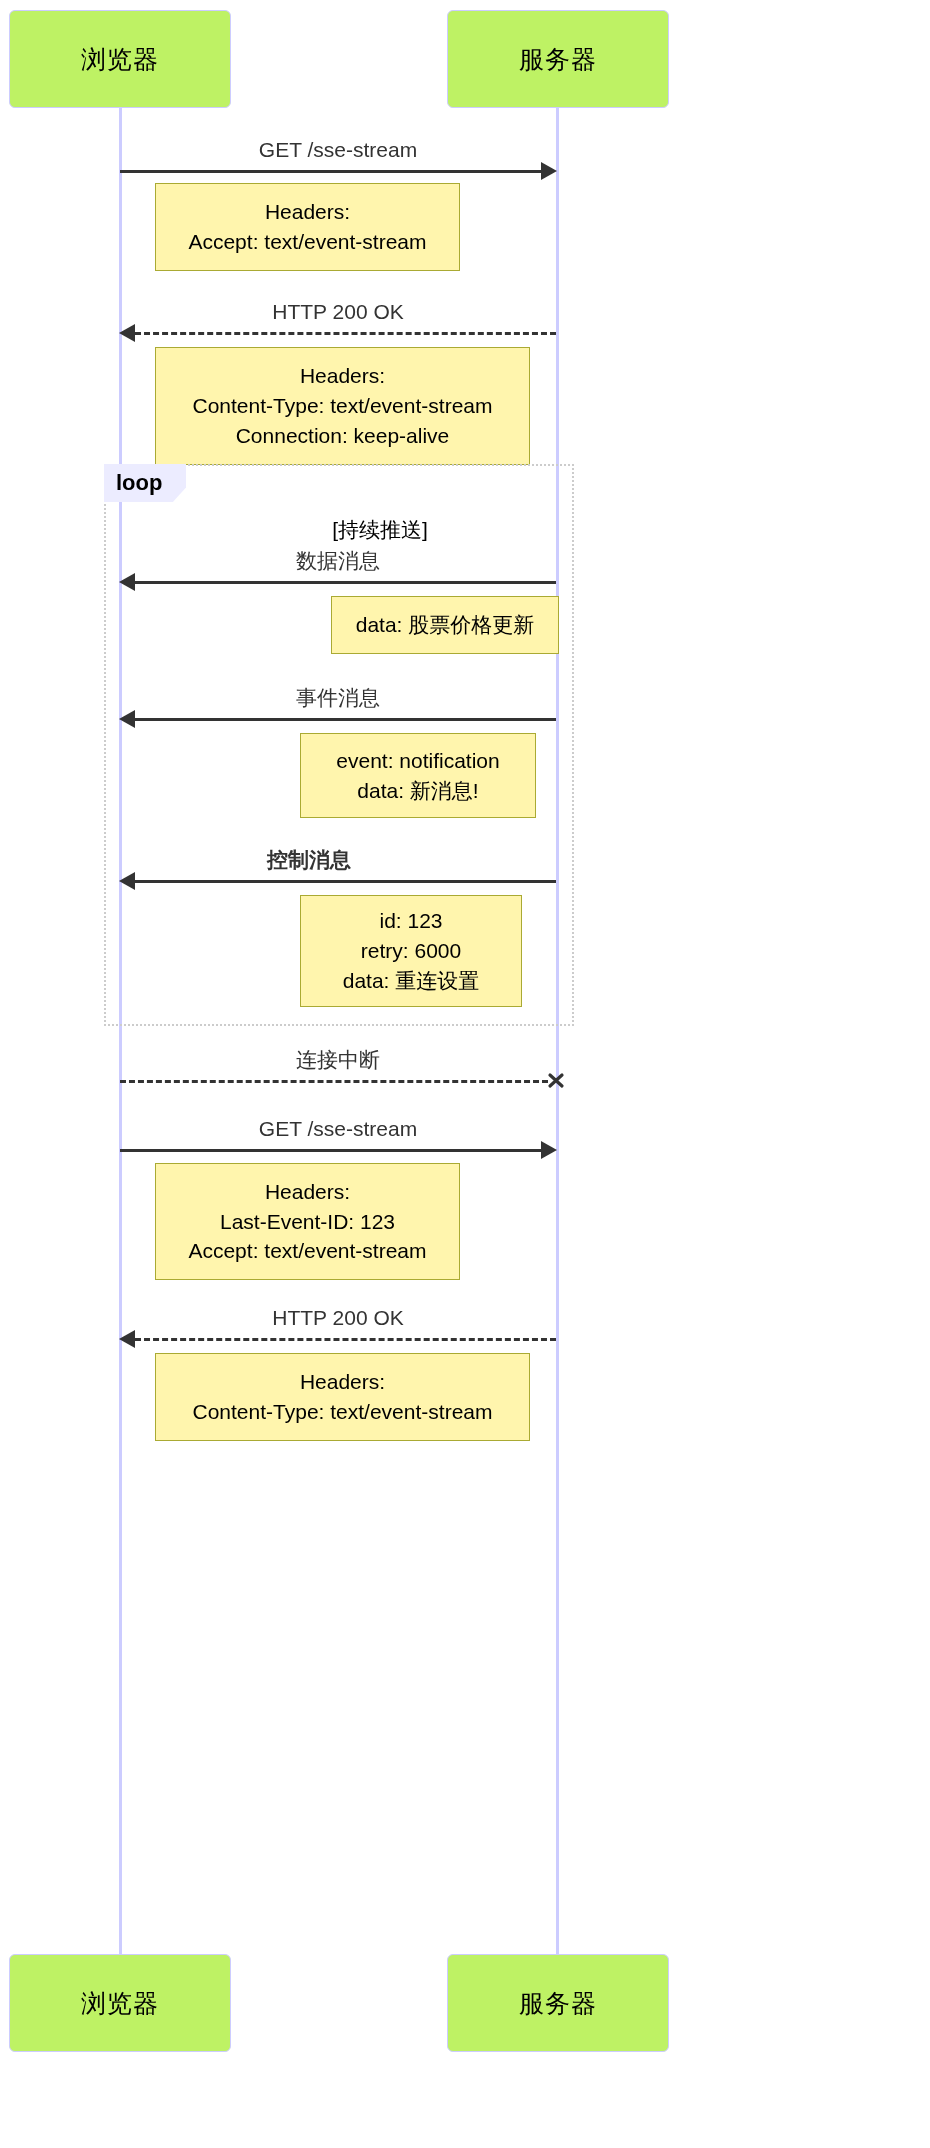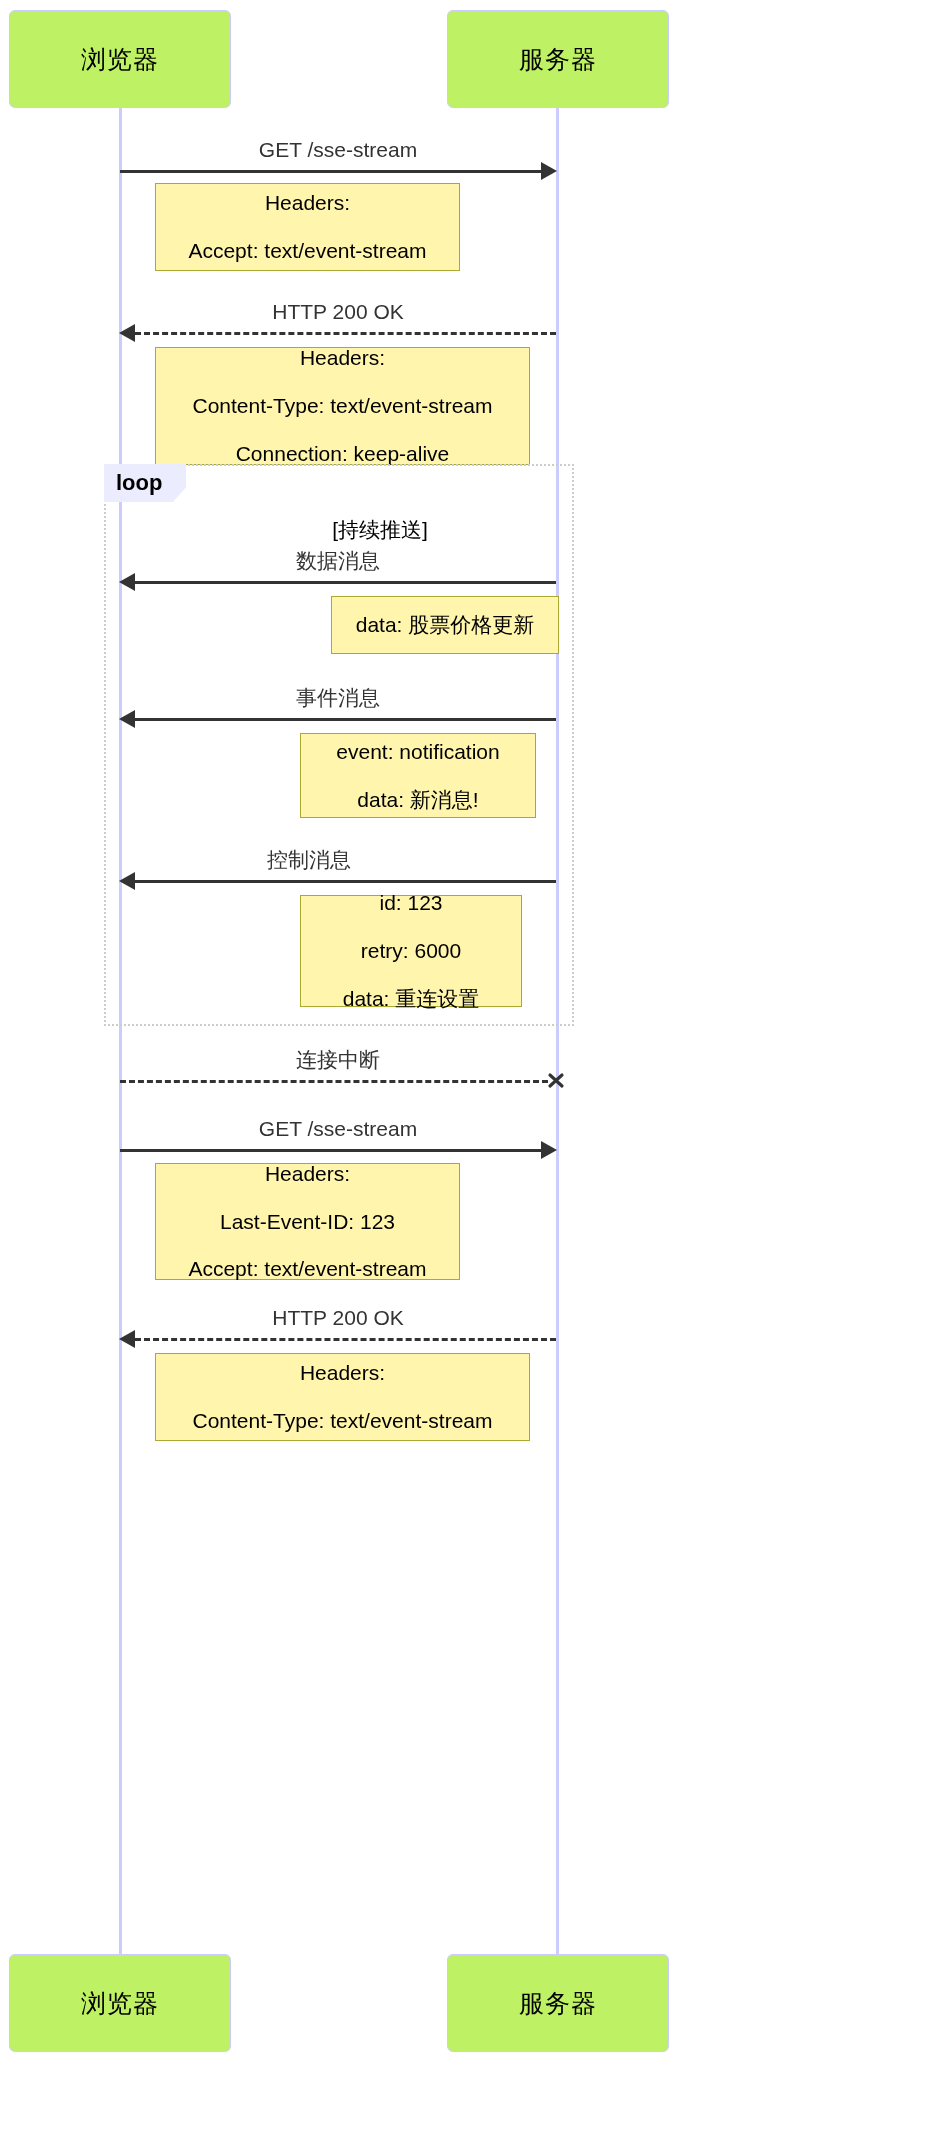--- a/index.html
+++ b/index.html
@@ -77,21 +77,20 @@
   
   .note-box {
     position: absolute;
     box-sizing: border-box;
     background: #FFF5AD;
     border: 1px solid #AAAA33;
     display: flex;
     flex-direction: column;
     align-items: center;
     justify-content: center;
-    gap: 18px;
   }
   .note-line {
     font-size: 21px;
     color: #000000;
     line-height: 1.42;
     white-space: nowrap;
     text-align: center;
   }
   
   .loop-frame {
@@ -176,21 +175,21 @@
 
   <div class="msg-label" style="left:120px; top:686px; width:436px;">事件消息</div>
   <div class="arrow-line" style="left:135px; top:718px; width:421px;"></div>
   <div class="arrow-head left" style="left:119px; top:710px;"></div>
 
   <div class="note-box" style="left:300px; top:733px; width:236px; height:85px;">
     <div class="note-line">event: notification</div>
     <div class="note-line">data: 新消息!</div>
   </div>
 
-  <div class="msg-label" style="left:120px; top:848px; width:378px;">控制消息</div>
+  <div class="msg-label" style="left:120px; top:848px; width:378px;font-weight:bold;">控制消息</div>
   <div class="arrow-line" style="left:135px; top:880px; width:421px;"></div>
   <div class="arrow-head left" style="left:119px; top:872px;"></div>
 
   <div class="note-box" style="left:300px; top:895px; width:222px; height:112px;">
     <div class="note-line">id: 123</div>
     <div class="note-line">retry: 6000</div>
     <div class="note-line">data: 重连设置</div>
   </div>
 
   <div class="msg-label" style="left:120px; top:1048px; width:436px;">连接中断</div>

